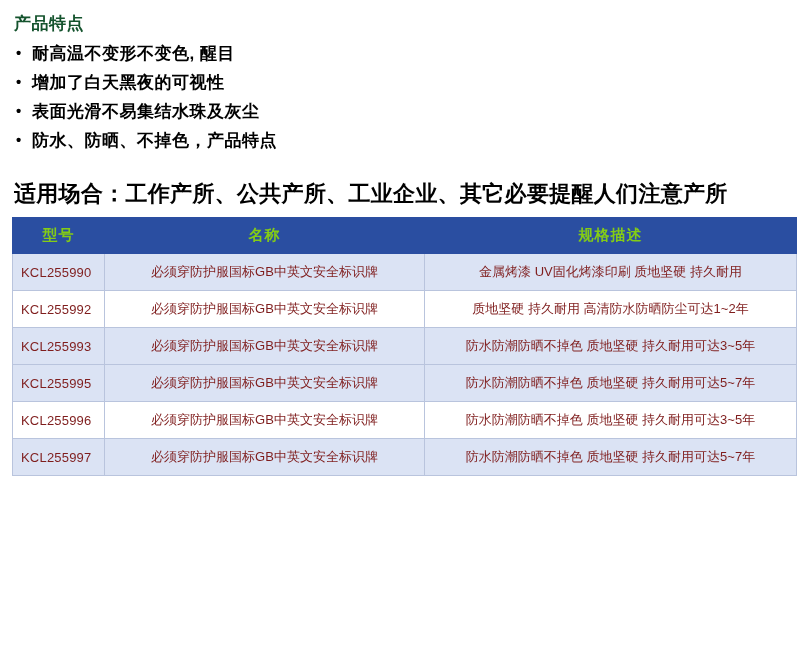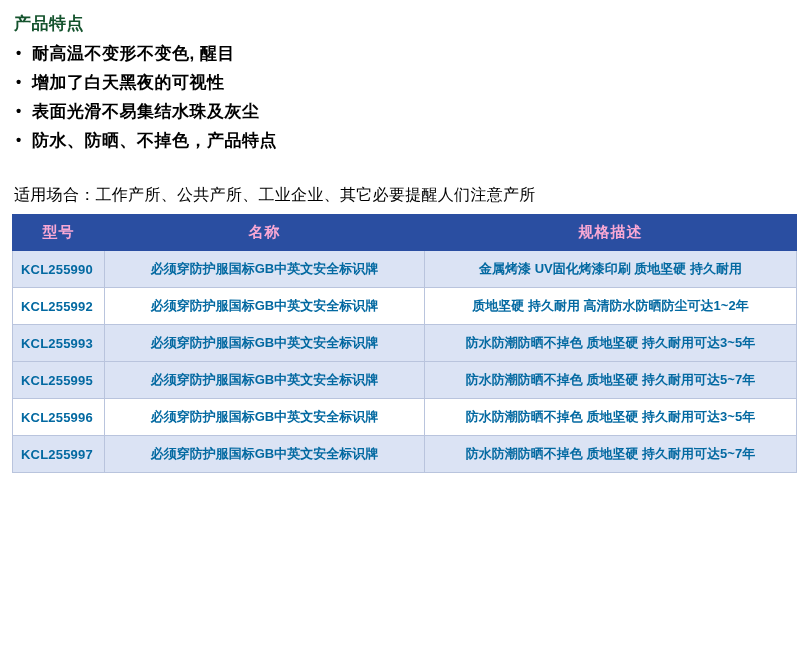--- a/index.html
+++ b/index.html
@@ -42,48 +42,48 @@
     letter-spacing: 0.5px;
   }
   .feature-list li .bullet {
     position: absolute;
     left: 2px;
     top: 6px;
     font-size: 15px;
     line-height: 1.0;
   }
   .applies {
-    font-size: 16px;
-    font-weight: normal;
-    margin: 30px 0 8px 6px;
+    font-size: 22px;
+    font-weight: bold;
+    margin: 24px 0 8px 6px;
     letter-spacing: 0.3px;
   }
   table.spec {
     border-collapse: collapse;
     width: 784px;
     margin-left: 4px;
     table-layout: fixed;
   }
   table.spec th {
     background: #2a4ea1;
-    color: #f9a8d4;
+    color: #84cc16;
     font-size: 15px;
     font-weight: bold;
     text-align: center;
     padding: 8px 4px;
     border: 1px solid #2a4ea1;
     letter-spacing: 1px;
   }
   table.spec td {
     font-size: 13px;
-    font-weight: bold;
+    font-weight: normal;
     text-align: center;
     padding: 9px 4px;
     border: 1px solid #b9c4dd;
-    color: #0369a1;
+    color: #7f1d1d;
     white-space: nowrap;
     overflow: hidden;
   }
   table.spec td.model {
     text-align: left;
     padding-left: 8px;
     letter-spacing: 0.2px;
   }
   table.spec tr.odd td {
     background: #dbe3f4;

